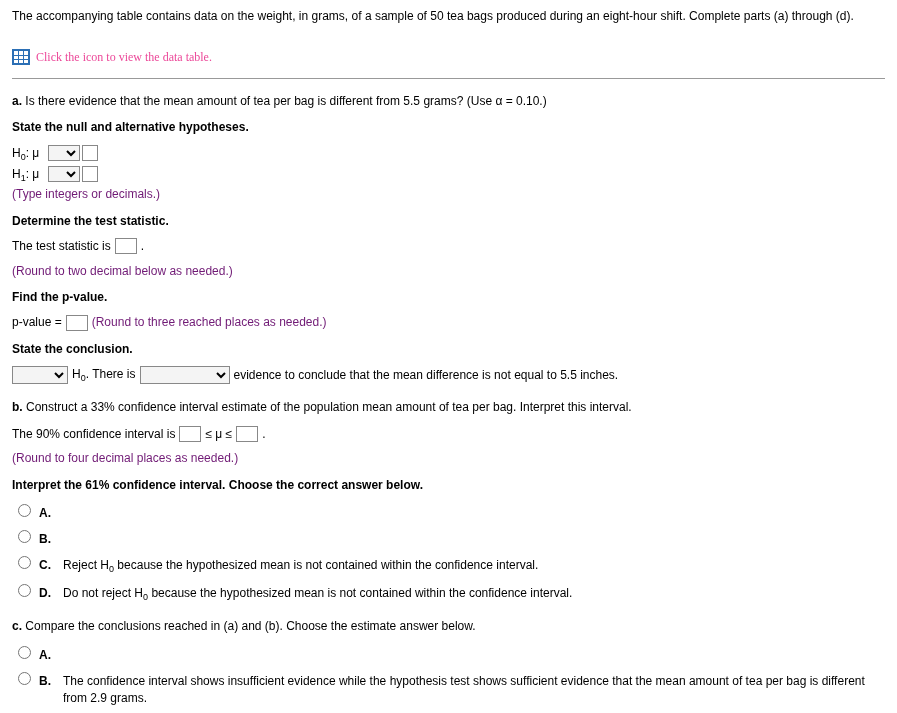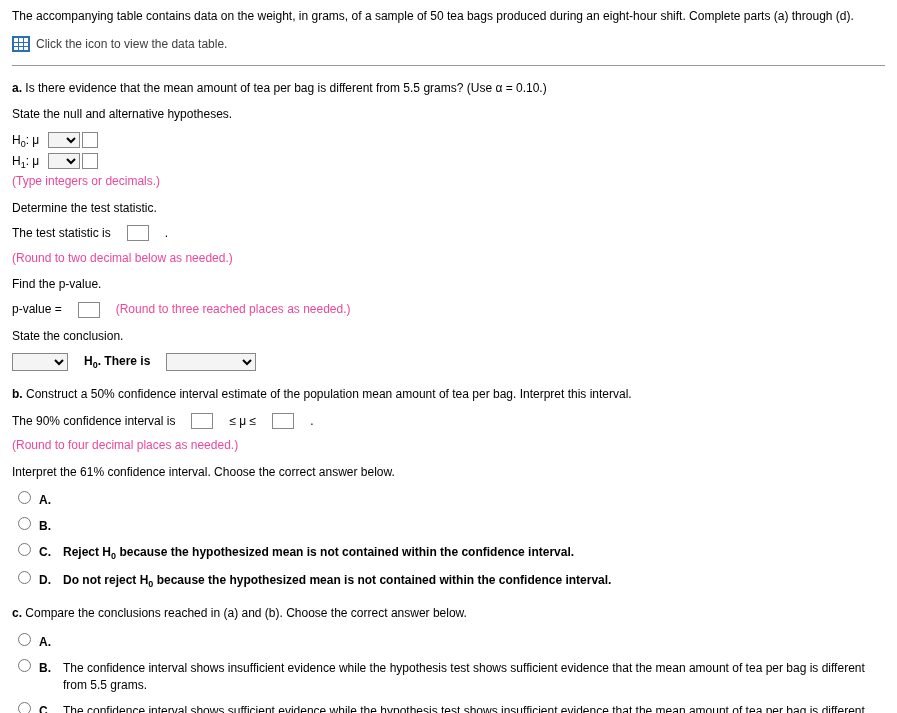--- a/index.html
+++ b/index.html
@@ -4,47 +4,47 @@
   <style>
     * { box-sizing: border-box; margin: 0; padding: 0; }
     body {
       font-family: Arial, Helvetica, sans-serif;
       font-size: 12px;
       color: #000;
       background: #fff;
       padding: 8px 12px;
       line-height: 1.4;
     }
-    .intro { margin-bottom: 11px; }
+    .intro { margin-bottom: 24px; }
     .data-link-row {
       display: flex;
       align-items: center;
       gap: 6px;
       margin-bottom: 12px;
     }
     .table-icon {
       width: 18px;
       height: 16px;
       border: 1px solid #2b6fb5;
       display: grid;
       grid-template-columns: repeat(3,1fr);
       grid-template-rows: repeat(3,1fr);
       gap: 1px;
       background: #2b6fb5;
       padding: 1px;
     }
     .table-icon span { background: #fff; }
-    .data-link { color: #404040; }
+    .data-link { color: #ec4899; font-family: Liberation Serif, serif; }
     hr.divider {
       border: none;
       border-top: 1px solid #999;
       margin: 0 0 14px 0;
     }
     .section-q { margin-bottom: 10px; }
-    .instr { margin: 8px 0; }
+    .instr { margin: 8px 0; font-weight: bold; }
     .hyp-row {
       display: flex;
       align-items: center;
       gap: 2px;
       margin: 3px 0;
       height: 18px;
     }
     .label-sub { display: inline-flex; align-items: baseline; width: 34px; }
     .label-sub .main { }
     .label-sub .sub { font-size: 9px; position: relative; top: 3px; }
@@ -80,32 +80,32 @@
       padding: 0;
     }
     input.sm-input {
       width: 22px;
       height: 16px;
       border: 1px solid #888;
       font-size: 11px;
       text-align: center;
       padding: 0;
     }
-    .blue-note { color: #ec4899; }
-    .row-inline { margin: 8px 0; display: flex; align-items: center; flex-wrap: wrap; gap: 16px; }
+    .blue-note { color: #701a75; }
+    .row-inline { margin: 8px 0; display: flex; align-items: center; flex-wrap: wrap; gap: 4px; }
     .mc-option {
       display: flex;
       align-items: baseline;
       gap: 8px;
       margin: 6px 0 6px 6px;
     }
     .mc-option input[type=radio] { margin-top: 2px; flex-shrink: 0; }
     .mc-letter { font-weight: bold; width: 16px; flex-shrink: 0; }
     .mc-text { flex: 1; }
-    .hsub { position: relative; font-weight: bold; }
+    .hsub { position: relative; }
     .hsub sub { font-size: 9px; }
     .mt { margin-top: 14px; }
     .mt2 { margin-top: 10px; }
     b { font-weight: bold; }
   </style>
 </head>
 <body>
 
 <div class="intro">The accompanying table contains data on the weight, in grams, of a sample of 50 tea bags produced during an eight-hour shift. Complete parts (a) through (d).</div>
 
@@ -170,24 +170,25 @@
   <input class="sm-input" style="">
   <span class="blue-note">(Round to three reached places as needed.)</span>
 </div>
 
 <div class="instr mt2">State the conclusion.</div>
 
 <div class="row-inline">
   <select class="med-select"></select>
   <span class="hsub"><span>H</span><sub>0</sub><span>. There is</span></span>
   <select class="lg-select"></select>
+  <span>evidence to conclude that the mean difference is not equal to 5.5 inches.</span>
 </div>
 
 <div class="section-q mt">
-  <b>b.</b> <span>Construct a 50% confidence interval estimate of the population mean amount of tea per bag. Interpret this interval.</span>
+  <b>b.</b> <span>Construct a 33% confidence interval estimate of the population mean amount of tea per bag. Interpret this interval.</span>
 </div>
 
 <div class="row-inline">
   <span>The 90% confidence interval is</span>
   <input class="sm-input" style="">
   <span>≤ μ ≤</span>
   <input class="sm-input" style="">
   <span>.</span>
 </div>
 <div class="blue-note">(Round to four decimal places as needed.)</div>
@@ -209,32 +210,32 @@
     <span class="mc-text hsub"><span>Reject H</span><sub>0</sub><span> because the hypothesized mean is not contained within the confidence interval.</span></span>
   </div>
   <div class="mc-option">
     <input type="radio" name="pb" style="">
     <span class="mc-letter">D.</span>
     <span class="mc-text hsub"><span>Do not reject H</span><sub>0</sub><span> because the hypothesized mean is not contained within the confidence interval.</span></span>
   </div>
 </div>
 
 <div class="section-q mt">
-  <b>c.</b> <span>Compare the conclusions reached in (a) and (b). Choose the correct answer below.</span>
+  <b>c.</b> <span>Compare the conclusions reached in (a) and (b). Choose the estimate answer below.</span>
 </div>
 
 <div>
   <div class="mc-option">
     <input type="radio" name="pc" style="">
     <span class="mc-letter">A.</span>
   </div>
   <div class="mc-option">
     <input type="radio" name="pc" style="">
     <span class="mc-letter">B.</span>
-    <span class="mc-text">The confidence interval shows insufficient evidence while the hypothesis test shows sufficient evidence that the mean amount of tea per bag is different from 5.5 grams.</span>
+    <span class="mc-text">The confidence interval shows insufficient evidence while the hypothesis test shows sufficient evidence that the mean amount of tea per bag is different from 2.9 grams.</span>
   </div>
   <div class="mc-option">
     <input type="radio" name="pc" style="">
     <span class="mc-letter">C.</span>
     <span class="mc-text">The confidence interval shows sufficient evidence while the hypothesis test shows insufficient evidence that the mean amount of tea per bag is different from 5.5 grams.</span>
   </div>
 
 </div>
 
 </body></html>

